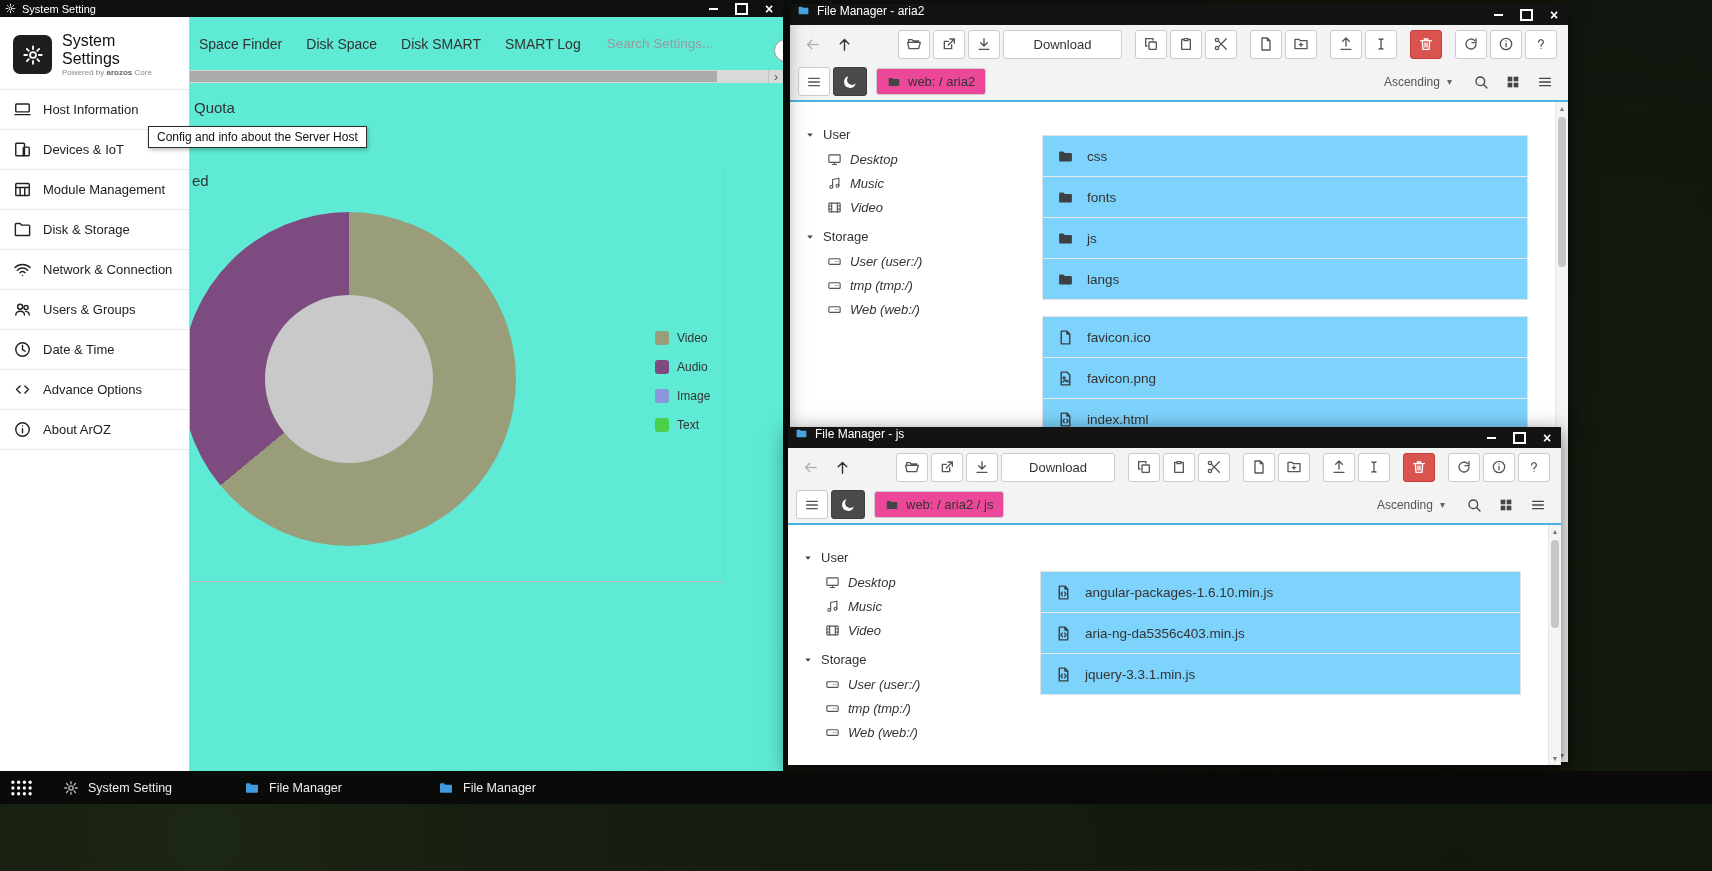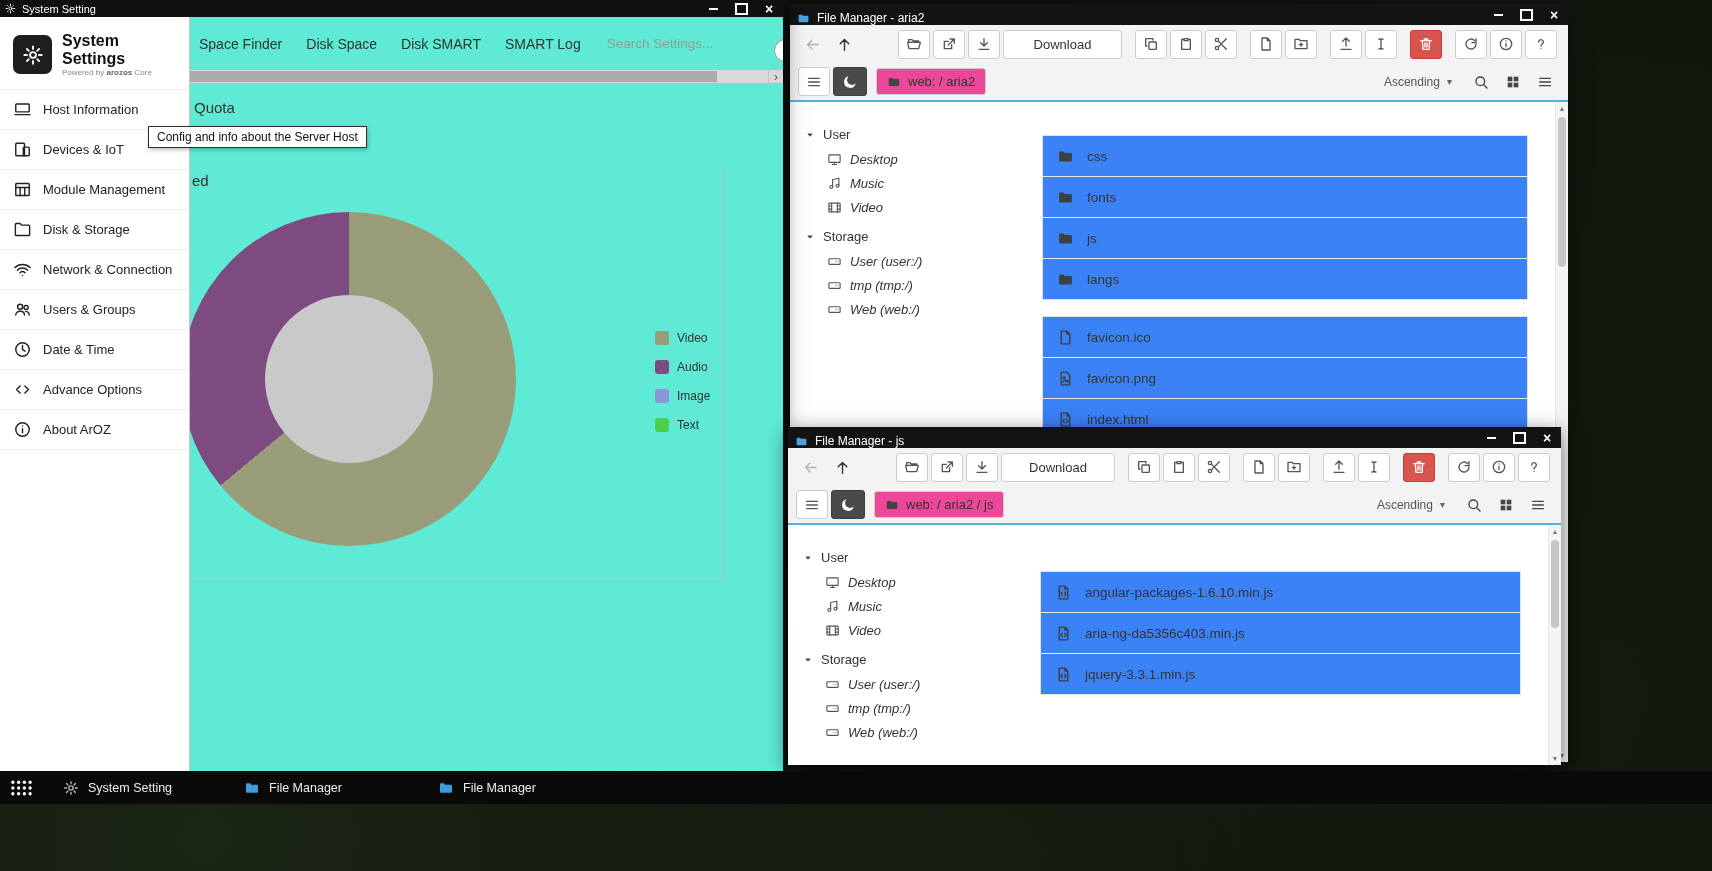--- a/index.html
+++ b/index.html
@@ -26,21 +26,21 @@
 
   
   .win-settings{left:0;top:0;width:783px;height:771px;z-index:15;}
   .ts-titlebar{height:17px;background:#101010;color:#fff;display:flex;align-items:center;gap:6px;padding-left:5px;font-size:11px;}
   .ts-titlebar svg{width:11px;height:11px;color:#fff;}
   .ts-body{position:absolute;left:0;top:17px;right:0;bottom:0;}
   .ts-sidebar{position:absolute;left:0;top:0;bottom:0;width:190px;background:#fff;border-right:1px solid #c6c6c6;box-sizing:border-box;}
   .brand{display:flex;align-items:center;gap:10px;padding:15px 12px 12px 13px;}
   .brand-logo{width:39px;height:39px;background:#1e1e1e;border-radius:7px;display:flex;align-items:center;justify-content:center;color:#fff;flex:none;}
   .brand-logo svg{width:22px;height:22px;}
-  .brand-name{font-size:16px;font-weight:700;color:#111;line-height:1.1;}
+  .brand-name{font-size:16px;font-weight:400;color:#111;line-height:1.1;}
   .brand-sub{font-size:8px;color:#888;margin-top:1px;}
   .brand-sub b{color:#666;}
   .menu{border-top:1px solid #ebebeb;}
   .mitem{display:flex;align-items:center;gap:11px;height:39px;padding-left:13px;border-bottom:1px solid #ebebeb;font-size:13px;color:#222;cursor:default;}
   .mitem svg{width:19px;height:19px;color:#222;flex:none;}
   .mitem svg.ic{stroke-width:1.8;}
   .ts-main{position:absolute;left:190px;top:0;right:0;bottom:0;background:#5eead4;overflow:hidden;}
   .ts-tabs{position:relative;display:flex;align-items:center;gap:24px;height:53px;padding-left:9px;font-size:14px;color:#333;}
   .tab{white-space:nowrap;}
   .ts-search{background:transparent;border:none;outline:none;font-size:13.5px;color:#333;width:150px;}
@@ -57,21 +57,21 @@
   .hole{position:absolute;left:50%;top:50%;width:168px;height:168px;margin:-84px 0 0 -84px;border-radius:50%;background:#c9c9c9;}
   .legend{position:absolute;left:465px;top:158px;}
   .litem{display:flex;align-items:center;gap:8px;height:29px;}
   .swatch{width:14px;height:14px;border-radius:3px;flex:none;}
   .llabel{font-size:12px;color:#333;}
   .tooltip{position:absolute;left:148px;top:126px;background:#fff;border:1px solid #2e2e2e;padding:3px 8px;font-size:12px;color:#111;white-space:nowrap;z-index:50;box-shadow:1px 2px 4px rgba(0,0,0,.25);}
 
   
   .win-fm1{left:790px;top:4px;width:778px;height:758px;z-index:10;}
   .win-fm2{left:788px;top:427px;width:773px;height:338px;z-index:20;}
-  .fm-titlebar{height:21px;background:#131313;color:#fff;display:flex;align-items:flex-end;gap:7px;padding-left:7px;font-size:12px;}
+  .fm-titlebar{height:21px;background:#131313;color:#fff;display:flex;align-items:flex-start;gap:7px;padding-left:7px;font-size:12px;}
   .fm-titlebar svg{width:13px;height:13px;color:#4aa3e0;flex:none;}
   .fm-tb1{display:flex;align-items:center;height:38px;box-sizing:border-box;background:#f3f3f3;padding:0 8px;}
   .fm-tb2{display:flex;align-items:center;height:37px;box-sizing:border-box;background:#f3f3f3;padding:0 8px;}
   .fm-divider{height:2px;background:#4cb4e4;}
   .tbtn{height:29px;min-width:32px;display:inline-flex;align-items:center;justify-content:center;background:#fff;border:1px solid #ccc;border-radius:3px;color:#555;margin-right:3px;padding:0;box-sizing:border-box;cursor:default;}
   .tbtn svg{width:16px;height:16px;}
   .tbtn.wide{padding:0 32px;font-size:13px;color:#333;}
   .tbtn.danger{background:#d9534f;border-color:#c5403c;color:#fff;}
   .tbtn.dark{background:#4a4a4a;border-color:#3e3e3e;color:#fff;width:34px;}
   .navbtn{background:transparent;border:none;color:#333;min-width:28px;height:29px;display:inline-flex;align-items:center;justify-content:center;margin-right:4px;padding:0;}
@@ -91,21 +91,21 @@
   .tsec{display:flex;align-items:center;gap:7px;height:25px;}
   .tsec svg{width:12px;height:12px;color:#444;flex:none;}
   .tsec.mt{margin-top:5px;}
   .titem{display:flex;align-items:center;gap:8px;height:24px;padding-left:23px;font-style:italic;}
   .titem svg{width:15px;height:15px;color:#555;flex:none;stroke-width:1.8;}
   .fm-files{position:absolute;left:252px;right:40px;top:0;}
   .pt33{padding-top:33px;}
   .pt46{padding-top:46px;}
   .fgroup{border:1px solid #e2e2e2;background:#fff;}
   .fgroup + .fgroup{margin-top:16px;}
-  .frow{display:flex;align-items:center;height:40px;border-bottom:1px solid #e9e9e9;padding-left:14px;gap:13px;font-size:13.5px;color:#333;background:#3b82f6;}
+  .frow{display:flex;align-items:center;height:40px;border-bottom:1px solid #e9e9e9;padding-left:14px;gap:13px;font-size:13.5px;color:#333;background:#7dd3fc;}
   .frow:last-child{border-bottom:none;}
   .frow svg{width:17px;height:17px;color:#3c4043;flex:none;}
   .fm-scroll{position:absolute;right:0;top:0;bottom:0;width:13px;background:#f4f4f4;border-left:1px solid #e6e6e6;box-sizing:border-box;}
   .sa{display:block;height:13px;line-height:13px;text-align:center;font-size:7px;color:#777;}
   .sa.bot{position:absolute;bottom:0;left:0;right:0;}
   .thumb{position:absolute;left:2px;right:2px;background:#c6c6c6;border-radius:4px;}
   .th-fm1{top:15px;height:150px;}
   .th-fm2{top:15px;height:88px;}
 
   

